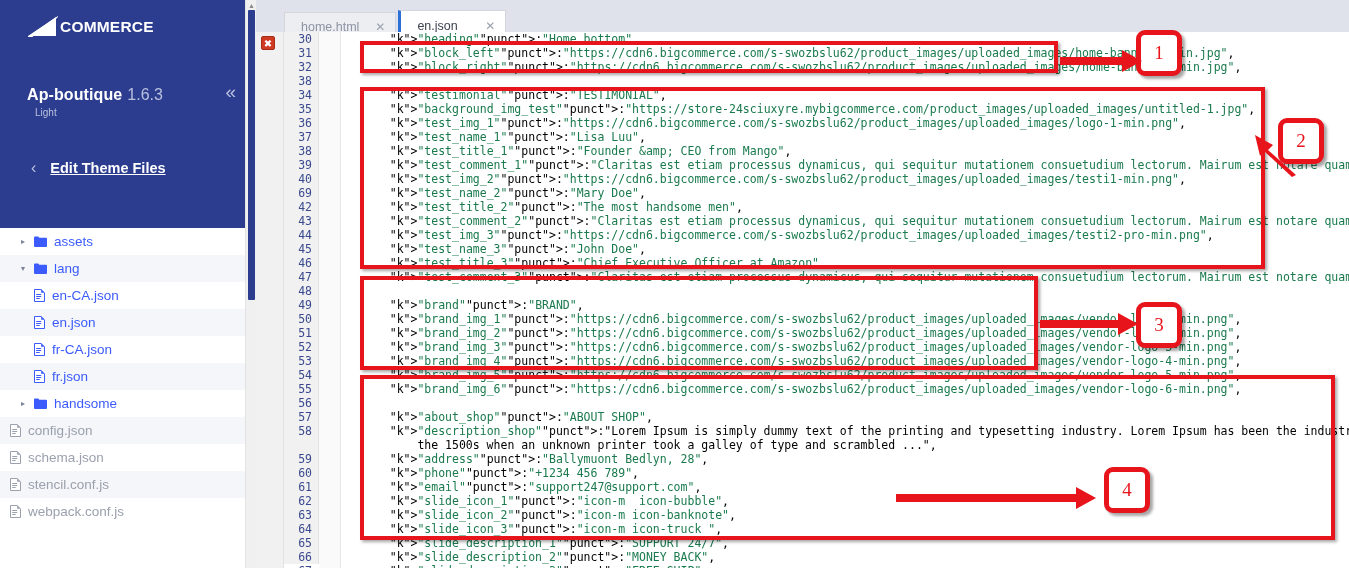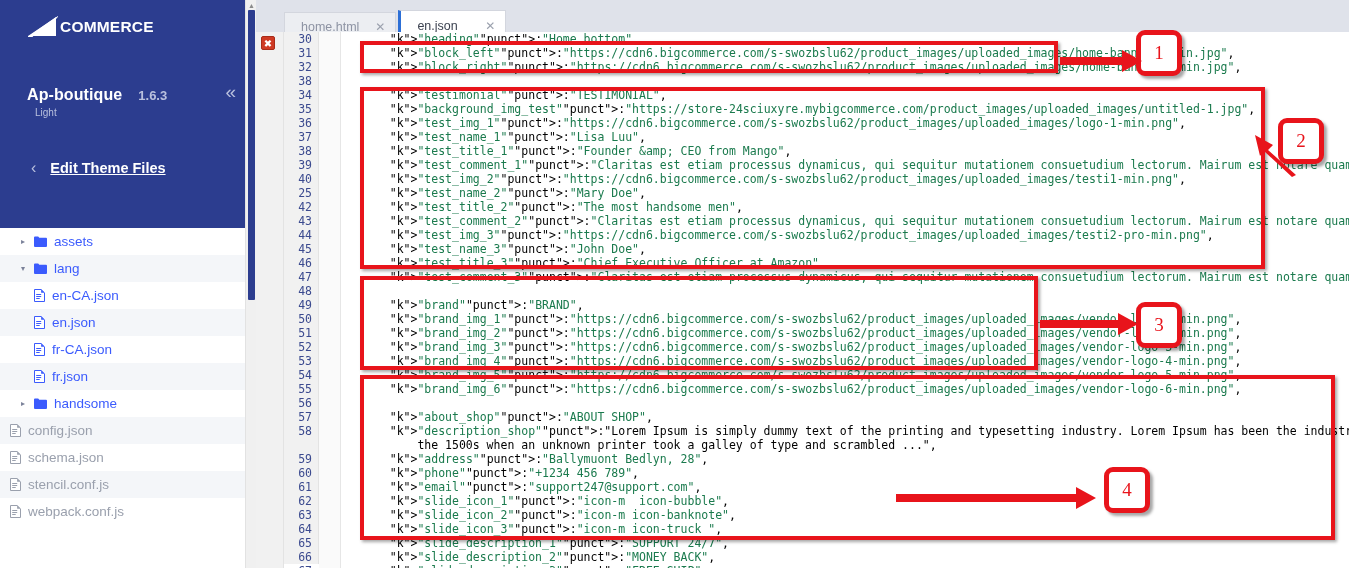--- a/index.html
+++ b/index.html
@@ -37,21 +37,21 @@
     color: #ffffff; line-height: 22px;
   }
   .theme-row {
     margin-top: 46px; padding: 0 20px 0 27px;
     display:flex; align-items: baseline; justify-content: space-between;
   }
   .theme-name {
     font-size: 16px; font-weight: bold; color:#ffffff; letter-spacing:.1px;text-align:right;
   }
   .theme-version {
-    font-size: 13px; font-weight: bold; color:#b9c0de; margin-left: 16px;
+    font-size: 16px; font-weight: normal; color:#b9c0de; margin-left: 5px;
   }
   .collapse-btn {
     font-size: 19px; color:#b9c0de; line-height: 1; cursor: pointer;
     position: relative; top: -2px;
   }
   .theme-variant {
     padding: 3px 0 0 27px; font-size: 10px; color:#b9c0de;margin-left:8px;
   }
   .edit-row {
     margin-top: 42px;
@@ -348,21 +348,21 @@
           <div class="ln">31</div>
           <div class="ln">32</div>
           <div class="ln">38</div>
           <div class="ln">34</div>
           <div class="ln">35</div>
           <div class="ln">36</div>
           <div class="ln">37</div>
           <div class="ln">38</div>
           <div class="ln">39</div>
           <div class="ln">40</div>
-          <div class="ln">25</div>
+          <div class="ln">69</div>
           <div class="ln">42</div>
           <div class="ln">43</div>
           <div class="ln">44</div>
           <div class="ln">45</div>
           <div class="ln">46</div>
           <div class="ln">47</div>
           <div class="ln">48</div>
           <div class="ln">49</div>
           <div class="ln">50</div>
           <div class="ln">51</div>

